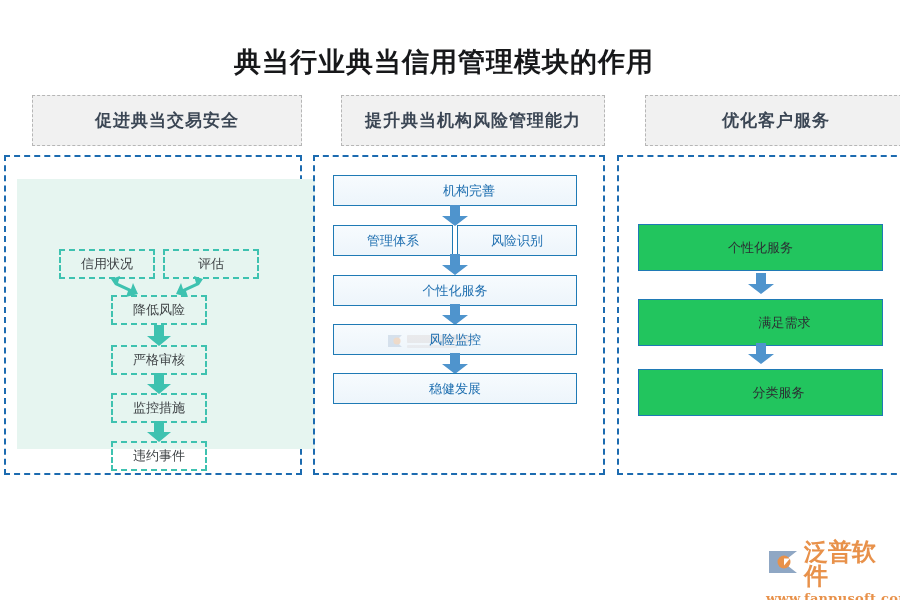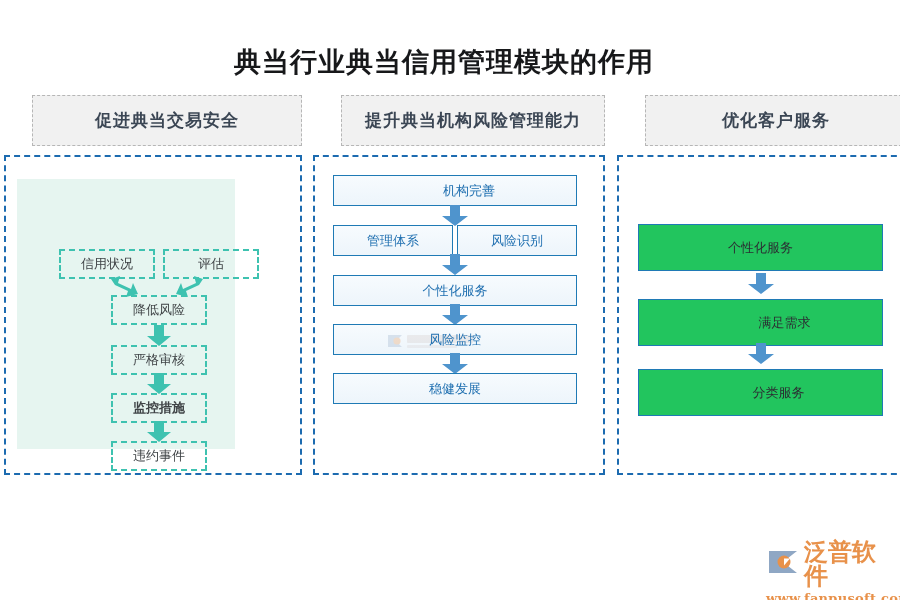--- a/index.html
+++ b/index.html
@@ -65,21 +65,21 @@
     border: 2px dashed #1c6bb0;
     box-sizing: border-box;
     position: relative;
   }
 
   
   #teal-panel {
     position: absolute;
     left: 11px;
     top: 22px;
-    width: 218px;
+    width: 298px;
     height: 270px;
     background: #e6f5f0;
   }
   .teal-box {
     position: absolute;
     border: 2px dashed #3ec2b0;
     box-sizing: border-box;
     display: flex;
     align-items: center;
     justify-content: center;
@@ -87,21 +87,21 @@
   }
   .teal-box .box-label {
     font-size: 13px;
     color: #3f4346;
     white-space: nowrap;
   }
   #teal-box-credit  { left: 42px;  top: 70px;  width: 96px; height: 30px; }
   #teal-box-assess  { left: 146px; top: 70px;  width: 96px; height: 30px; }
   #teal-box-reduce  { left: 94px;  top: 116px; width: 96px; height: 30px; }
   #teal-box-audit   { left: 94px;  top: 166px; width: 96px; height: 30px; }
-  #teal-box-monitor { left: 94px;  top: 214px; width: 96px; height: 30px; font-weight: bold; }
+  #teal-box-monitor { left: 94px;  top: 214px; width: 96px; height: 30px; }
   #teal-box-default { left: 94px;  top: 262px; width: 96px; height: 30px; }
 
   .teal-arrow-down {
     position: absolute;
     width: 26px;
     height: 22px;
   }
   .teal-arrow-down svg, .teal-arrow-diag svg { display: block; }
   #teal-arrow-1 { left: 129px; top: 146px; }
   #teal-arrow-2 { left: 129px; top: 194px; }

